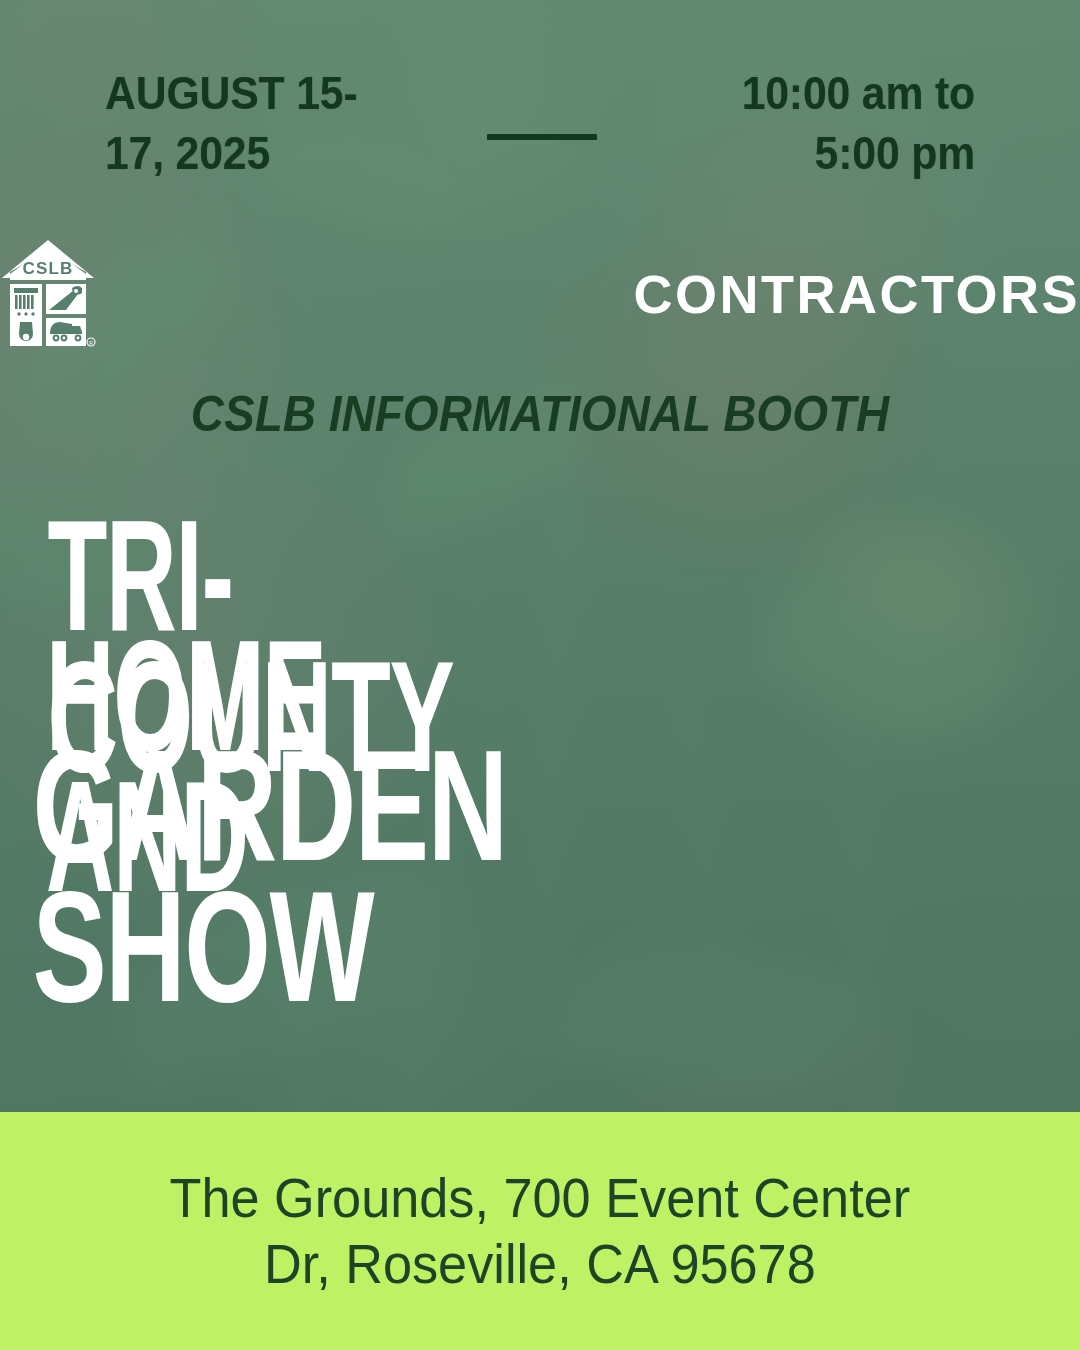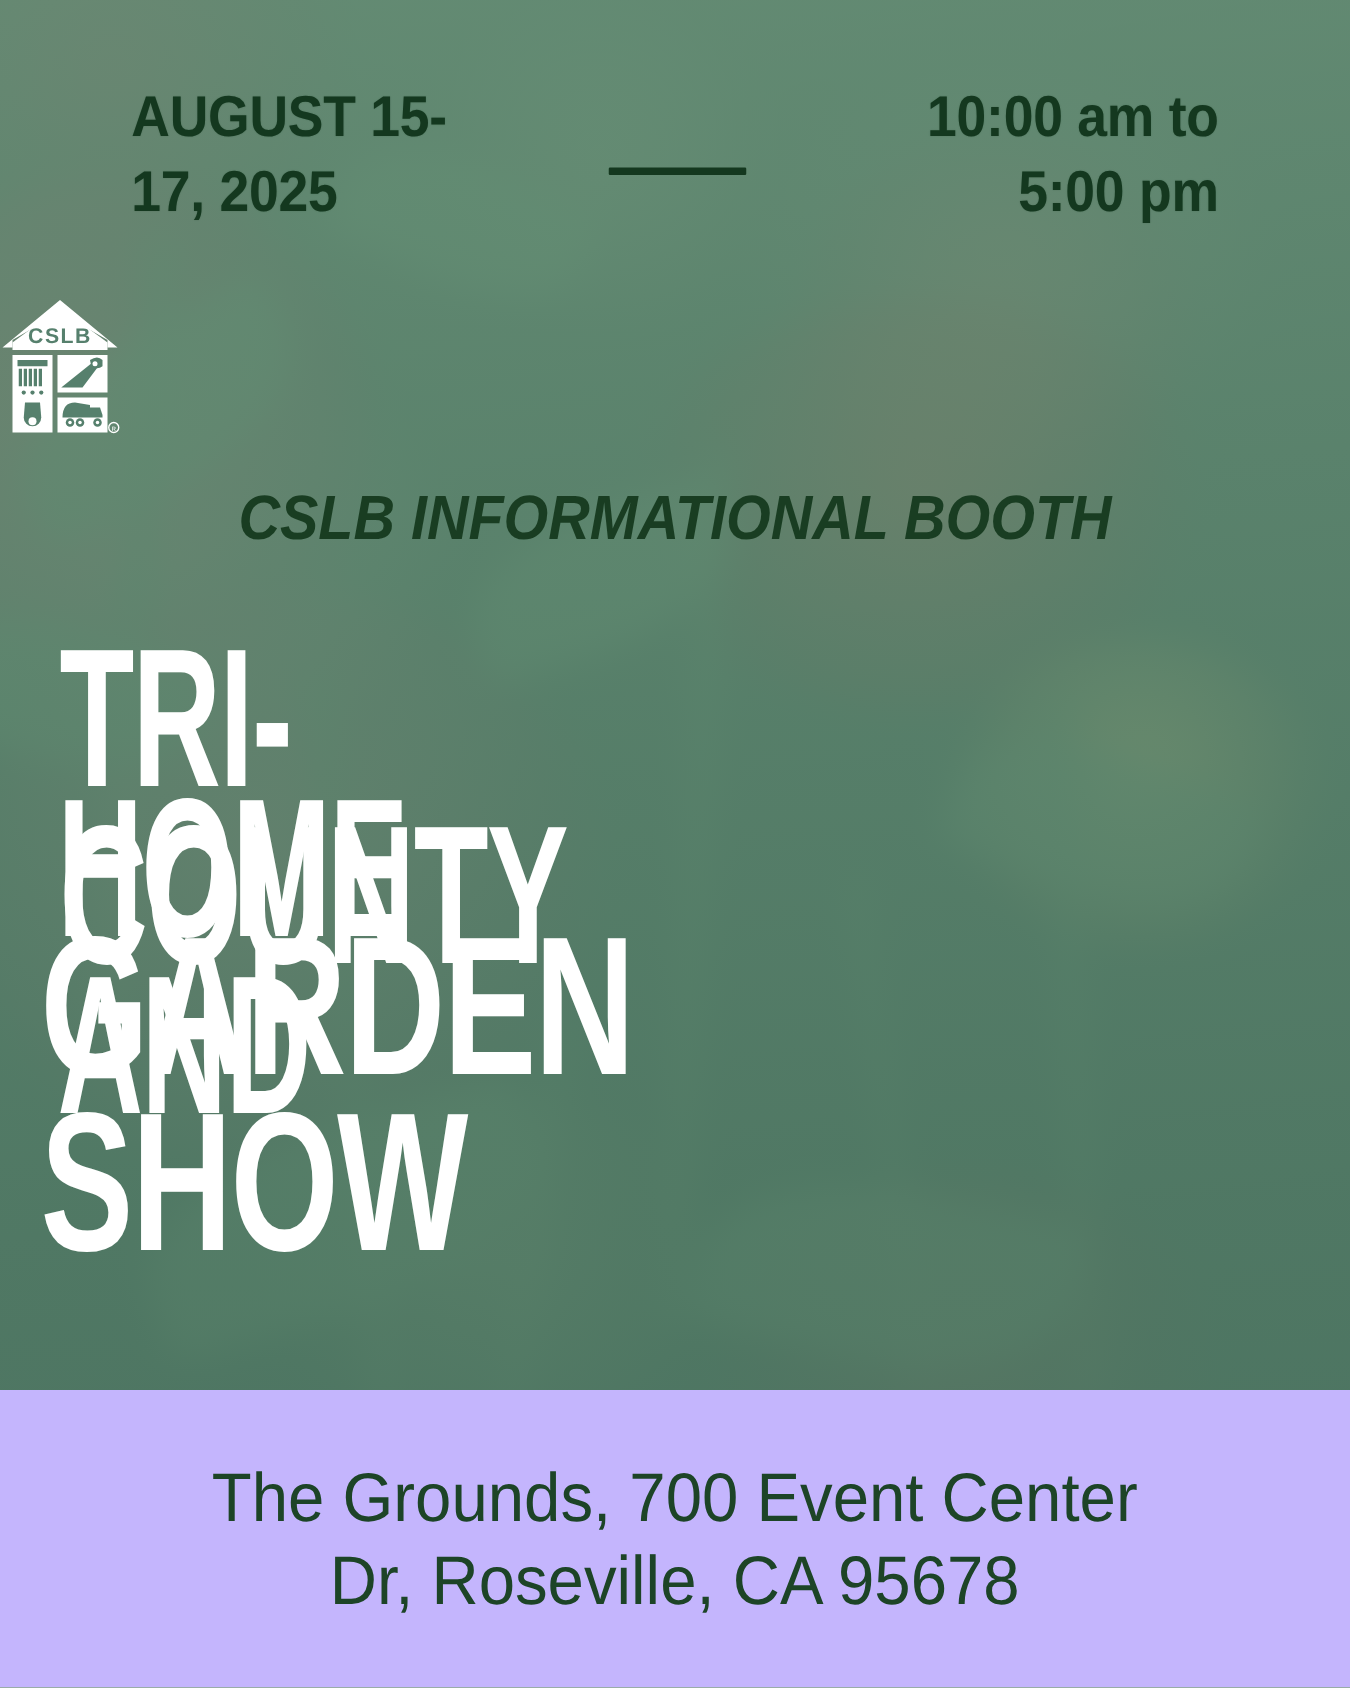--- a/index.html
+++ b/index.html
@@ -150,21 +150,21 @@
     line-height:0.89;
     letter-spacing:-2px;
   }
   .title .tline{ display:block; transform:scaleX(.62); transform-origin:center; }
   .title .tline.l2{ transform:scaleX(.60); }
   .title .tline.l3{ transform:scaleX(.705); }
 
   
   .footer{
     position:absolute; left:0; right:0; bottom:0; height:238px;
-    background:#c4b5fd;
+    background:#bef264;
     display:flex; align-items:center; justify-content:center;
   }
   .address{
     text-align:center;
     color:#1d4427;
     font-family:"Liberation Sans", sans-serif;
     font-weight:400;
     font-size:55px;
     line-height:1.20;
     letter-spacing:0px;
@@ -258,20 +258,21 @@
           <circle cx="64" cy="100" r="3.4"></circle>
           <circle cx="64" cy="100" r="1.4" fill="#ffffff"></circle>
           <circle cx="78" cy="100" r="3.4"></circle>
           <circle cx="78" cy="100" r="1.4" fill="#ffffff"></circle>
         </g>
 
         <circle cx="91" cy="104" r="4" fill="none" stroke="#ffffff" stroke-width="1.1"></circle>
         <text x="91" y="107" text-anchor="middle" font-family="Liberation Sans, sans-serif" font-size="5" fill="#ffffff">R</text>
       </svg>
       <div class="logo-words">
+        <span class="logo-line1">CONTRACTORS</span>
       </div>
     </div>
 
     <div class="subtitle">CSLB INFORMATIONAL BOOTH</div>
 
     <div class="title">
       <span class="tline l1">TRI-COUNTY</span>
       <span class="tline l2">HOME AND</span>
       <span class="tline l3">GARDEN SHOW</span>
     </div>

